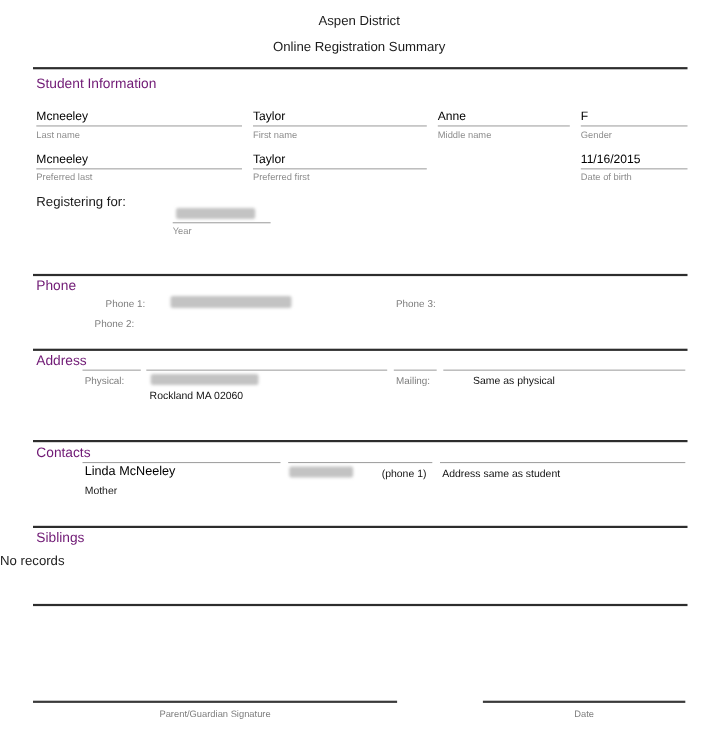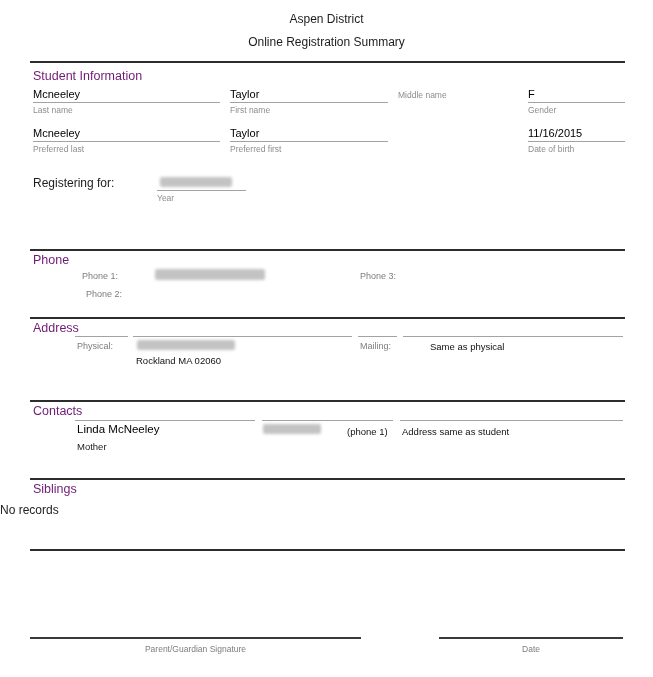--- a/index.html
+++ b/index.html
@@ -3,21 +3,21 @@
 <meta charset="utf-8">
 <style>
   html,body{margin:0;padding:0;background:#fff;}
   .page{
     position:relative;width:626px;height:677px;background:#ffffff;
     font-family:"Liberation Sans","DejaVu Sans",sans-serif;color:#000;overflow:hidden;
   }
   .doc-title{position:absolute;left:0;width:653px;text-align:center;font-size:12px;color:#1c1c1c;}
   .rule{position:absolute;left:30px;width:595px;height:2px;background:#2d2d2d;}
   .sec-title{position:absolute;left:33px;font-size:12.5px;color:#701a75;white-space:nowrap;}
-  .field{position:absolute;}
+  .field{position:absolute;margin-top:12px;}
   .fv{font-size:11px;line-height:13px;height:14px;border-bottom:1px solid #a3a3a3;color:#000;white-space:nowrap;position:relative;}
   .fl{font-size:8.5px;color:#8d8d8d;margin-top:2px;white-space:nowrap;}
   .glabel{position:absolute;font-size:9px;color:#7d7d7d;white-space:nowrap;}
   .stext{position:absolute;font-size:9.5px;color:#111;white-space:nowrap;}
   .seg{position:absolute;height:1px;background:#a3a3a3;}
   .redact{background:#c3c3c3;filter:blur(1.5px);border-radius:2px;}
   .redact.abs{position:absolute;}
   .reg-label{position:absolute;font-size:12px;color:#1c1c1c;white-space:nowrap;}
   .contact-name{position:absolute;font-size:11.5px;color:#000;white-space:nowrap;}
   .center-note{position:absolute;left:0;width:653px;font-size:12px;color:#222;}
@@ -38,20 +38,21 @@
 
   <div class="field" style="left:33px;top:88px;width:187px">
     <div class="fv">Mcneeley</div>
     <div class="fl">Last name</div>
   </div>
   <div class="field" style="left:230px;top:88px;width:158px">
     <div class="fv">Taylor</div>
     <div class="fl">First name</div>
   </div>
   <div class="field" style="left:398px;top:88px;width:120px">
+    <div class="fv">Anne</div>
     <div class="fl">Middle name</div>
   </div>
   <div class="field" style="left:528px;top:88px;width:97px">
     <div class="fv">F</div>
     <div class="fl">Gender</div>
   </div>
 
   <div class="field" style="left:33px;top:127px;width:187px">
     <div class="fv">Mcneeley</div>
     <div class="fl">Preferred last</div>
@@ -71,21 +72,21 @@
     <div class="fv">
       <div class="redact abs" style="left:3px;top:1px;width:72px;height:10px"></div>
     </div>
     <div class="fl">Year</div>
   </div>
 
 
 
   <div class="rule" style="top:249px"></div>
   <div class="sec-title" style="top:253px">Phone</div>
-  <div class="glabel" style="left:82px;top:271px">Phone 1:</div>
+  <div class="glabel" style="left:96px;top:271px">Phone 1:</div>
   <div class="redact abs" style="left:155px;top:269px;width:110px;height:11px"></div>
   <div class="glabel" style="left:360px;top:271px">Phone 3:</div>
   <div class="glabel" style="left:86px;top:289px">Phone 2:</div>
 
   <div class="rule" style="top:317px"></div>
   <div class="sec-title" style="top:321px">Address</div>
   <div class="seg" style="left:75px;top:336px;width:53px"></div>
   <div class="seg" style="left:133px;top:336px;width:219px"></div>
   <div class="seg" style="left:358px;top:336px;width:39px"></div>
   <div class="seg" style="left:403px;top:336px;width:220px"></div>

